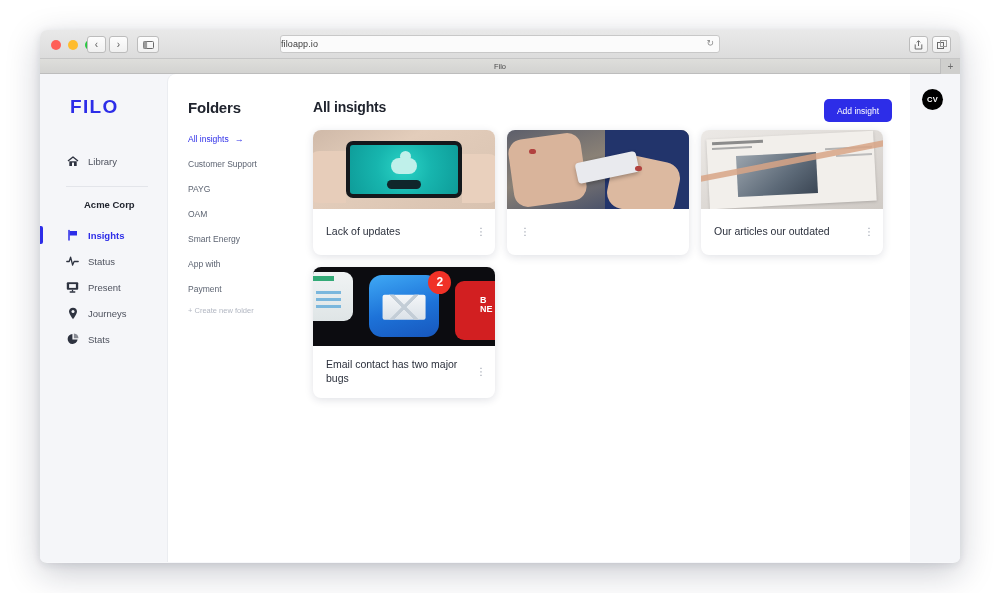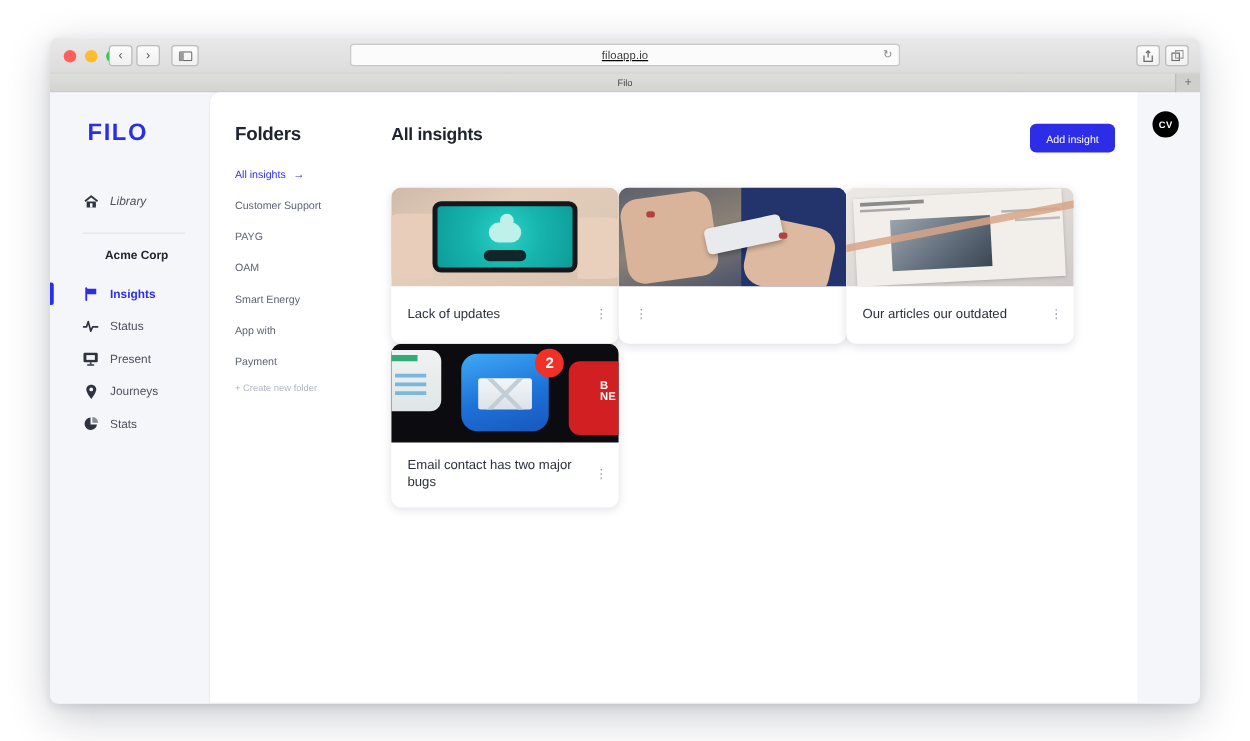--- a/index.html
+++ b/index.html
@@ -40,21 +40,21 @@
     border: 1px solid #bcbcbc; border-radius: 3px;
     display: flex; align-items: center; justify-content: center;
     font-size: 10px; color: #5a5a5a; line-height: 1;
   }
   .chrome-btn.sb { width: 22px; margin-left: 6px; }
 
   .addr-wrap { position: absolute; left: 240px; top: 5px; width: 440px; height: 18px; }
   .addressbar {
     position: relative; width: 100%; height: 100%;
     background: #fbfbfb; border: 1px solid #c8c8c8; border-radius: 3px;
-    display: flex; align-items: center; justify-content: center; text-decoration: underline;
+    display: flex; align-items: center; 
   }
   .addr-text { font-size: 9px; color: #3b3b3b; letter-spacing: .1px; }
   .reload-ic { position: absolute; right: 5px; top: 3px; font-size: 9px; color: #8a8a8a; line-height: 1; }
 
   .right-group { position: absolute; right: 9px; top: 6px; display: flex; gap: 4px; }
 
   
   .tabstrip {
     position: relative; height: 15px; width: 100%;
     background: linear-gradient(#dededb, #d3d3d1);
@@ -111,21 +111,21 @@
   
   .insights { position: absolute; left: 145px; top: 25px; right: 18px; }
   .insights-head { display: flex; align-items: flex-start; justify-content: space-between; }
   .insights-title { font-size: 14px; font-weight: bold; color: #20242e; letter-spacing: -.2px; }
   .add-btn {
     background: #2d2de8; color: #fff; border: none; border-radius: 5px;
     padding: 0 13px; height: 23px; font-size: 8.5px; font-family: inherit;
     cursor: pointer; white-space: nowrap;
   }
 
-  .grid { display: flex; flex-wrap: wrap; margin-top: 28px; }
+  .grid { display: flex; flex-wrap: wrap; gap: 12px; margin-top: 8px; }
   .card {
     width: 182px; background: #fff; border-radius: 8px;
     box-shadow: 0 2px 8px rgba(25,30,60,.13); overflow: hidden;
   }
   .card-img { height: 79px; width: 100%; position: relative; overflow: hidden; }
   .card-body {
     display: flex; align-items: center; justify-content: space-between;
     padding: 11px 11px 13px 13px; gap: 6px; min-height: 46px;
   }
   .card-title { font-size: 10.5px; color: #2b303c; line-height: 1.35; }
@@ -273,21 +273,21 @@
         </div>
     </div>
 
     <div class="viewport">
 
       <div class="sidebar">
         <div class="logo">FILO</div>
 
         <div class="nav-spacer"></div>
 
-        <div class="nav-item" style="margin-top:18px;font-style:italic;">
+        <div class="nav-item" style="margin-top:18px;">
           <span class="ic">
             <svg width="12" height="11" viewBox="0 0 12 11">
               <path d="M1 5 L6 1 L11 5" stroke="#2e3340" stroke-width="1.4" fill="none" stroke-linejoin="round"></path>
               <path d="M2.3 5.2 L2.3 10 L9.7 10 L9.7 5.2" fill="#2e3340"></path>
               <rect x="5" y="6.6" width="2" height="3.4" fill="#f5f6f9"></rect>
             </svg>
           </span>
           <span>Library</span>
         </div>
 

